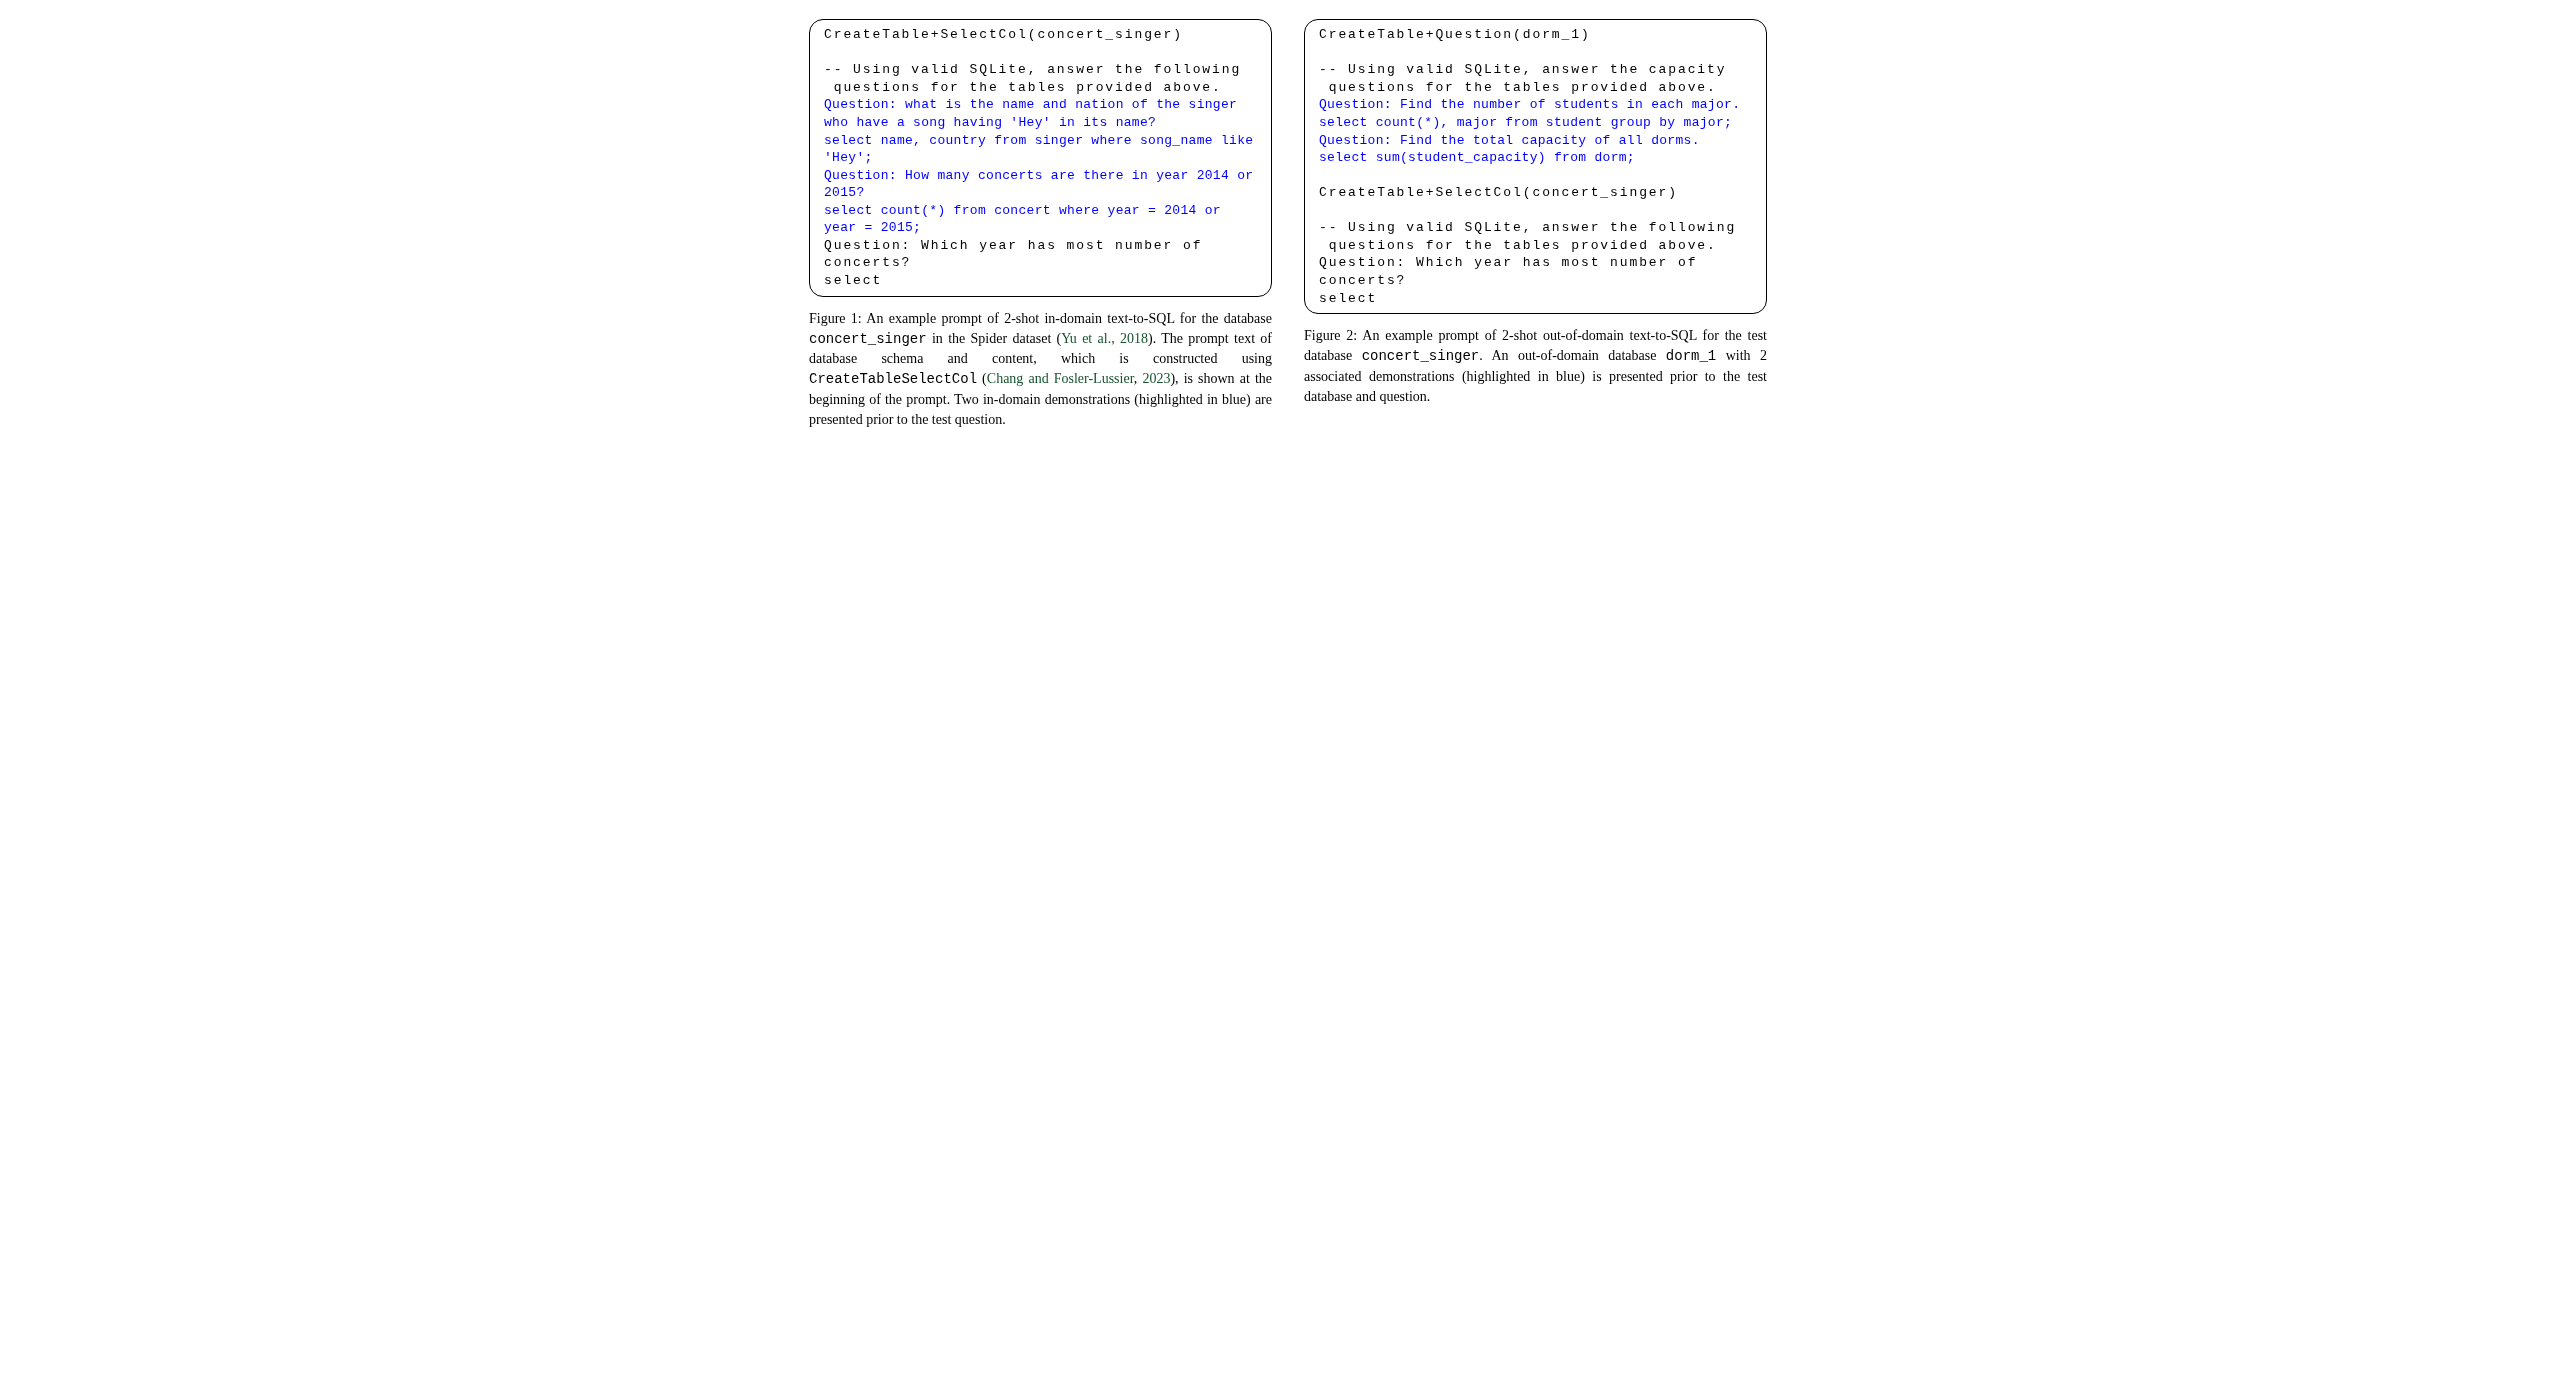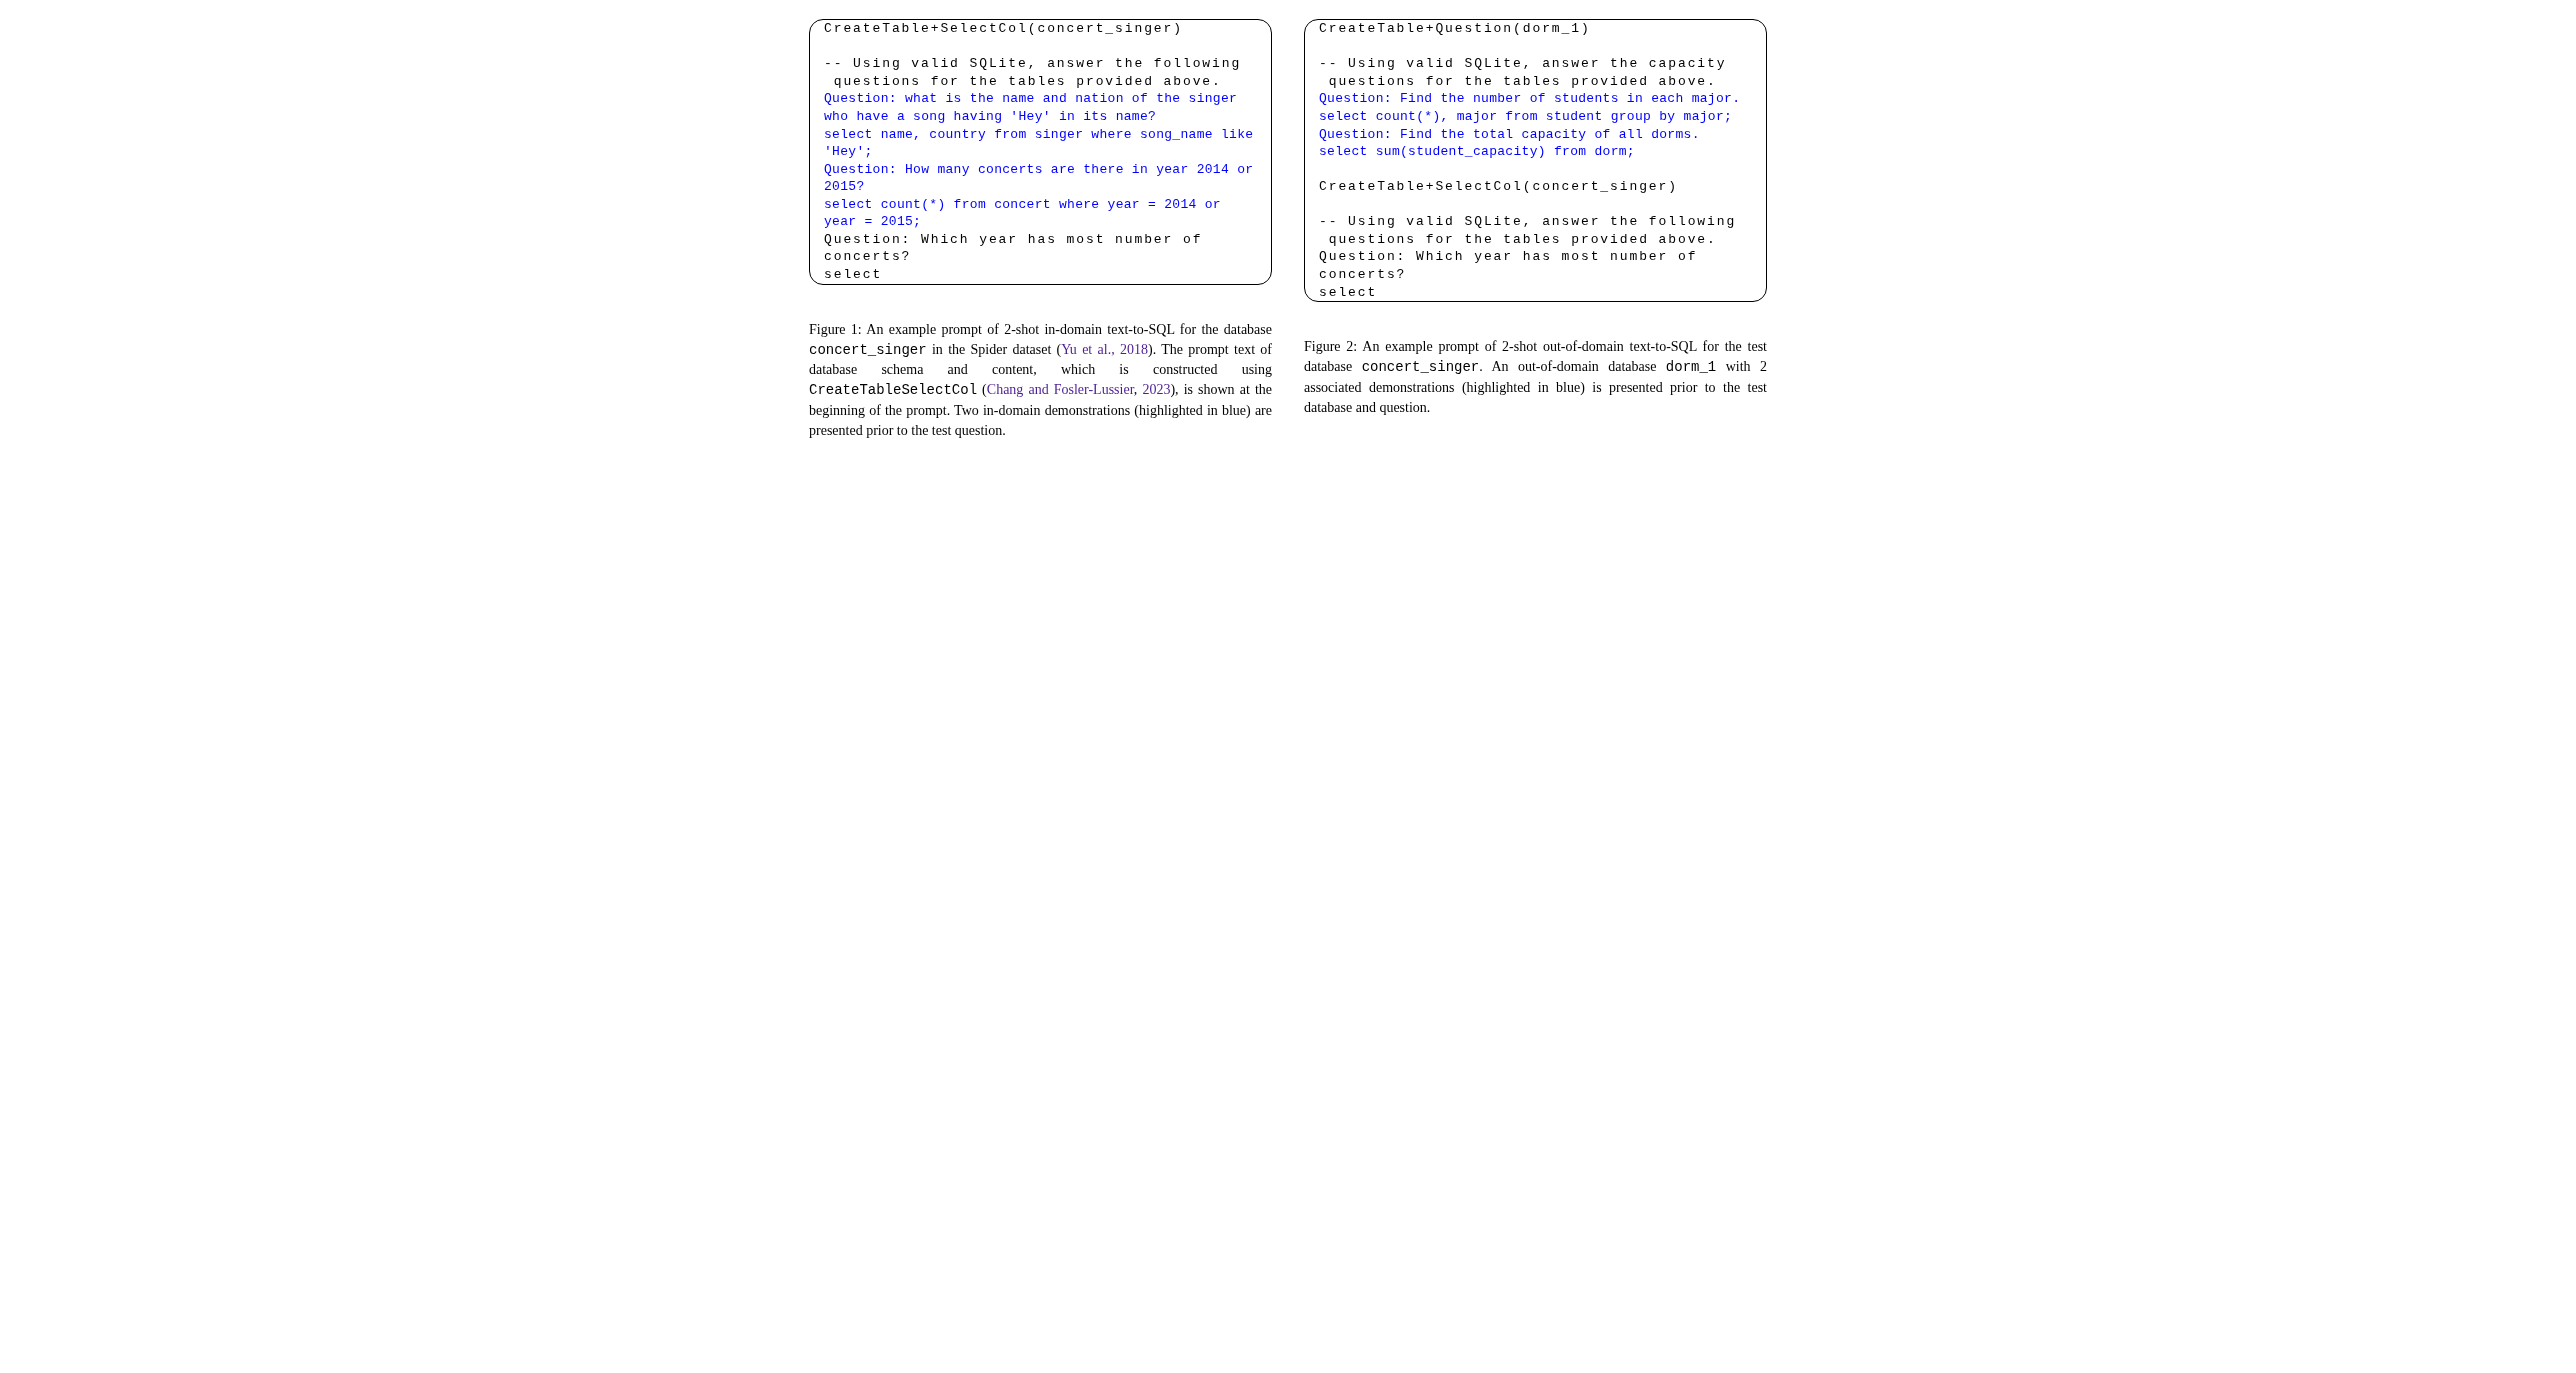--- a/index.html
+++ b/index.html
@@ -12,28 +12,28 @@
     justify-content: center;
     align-items: flex-start;
   }
   .column {
     flex: 1;
     max-width: 463px;
   }
   .code-box {
     border: 1.9px solid #000;
     border-radius: 14px;
-    padding: 0 14px;
+    padding: 6px 14px;
     font-family: 'Courier New', Courier, monospace;
     font-size: 13px;
     line-height: 1.35;
     white-space: pre-wrap;
     word-break: break-word;
     letter-spacing: 0.3px;
-    margin-bottom: 35px;
+    margin-bottom: 12px;
   }
   .code-header {
     letter-spacing: 1.9px;
     font-family: 'Courier New', Courier, monospace;
   }
   .code-comment {
     letter-spacing: 1.9px;
   }
   .blue-text {
     color: #0000ff;
@@ -43,21 +43,21 @@
     font-size: 14px;
     line-height: 1.45;
     text-align: justify;
     color: #000;
   }
   .caption .mono {
     font-family: 'Courier New', Courier, monospace;
     margin-top: 40px;
   }
   .caption .cite {
-    color: #4c1d95;
+    color: #14532d;
   }
 </style>
 </head>
 <body>
 
 <div class="column">
   <div class="code-box"><span class="code-header">CreateTable+SelectCol(concert_singer)</span>
 
 <span class="code-comment">-- Using valid SQLite, answer the following
  questions for the tables provided above.</span>

